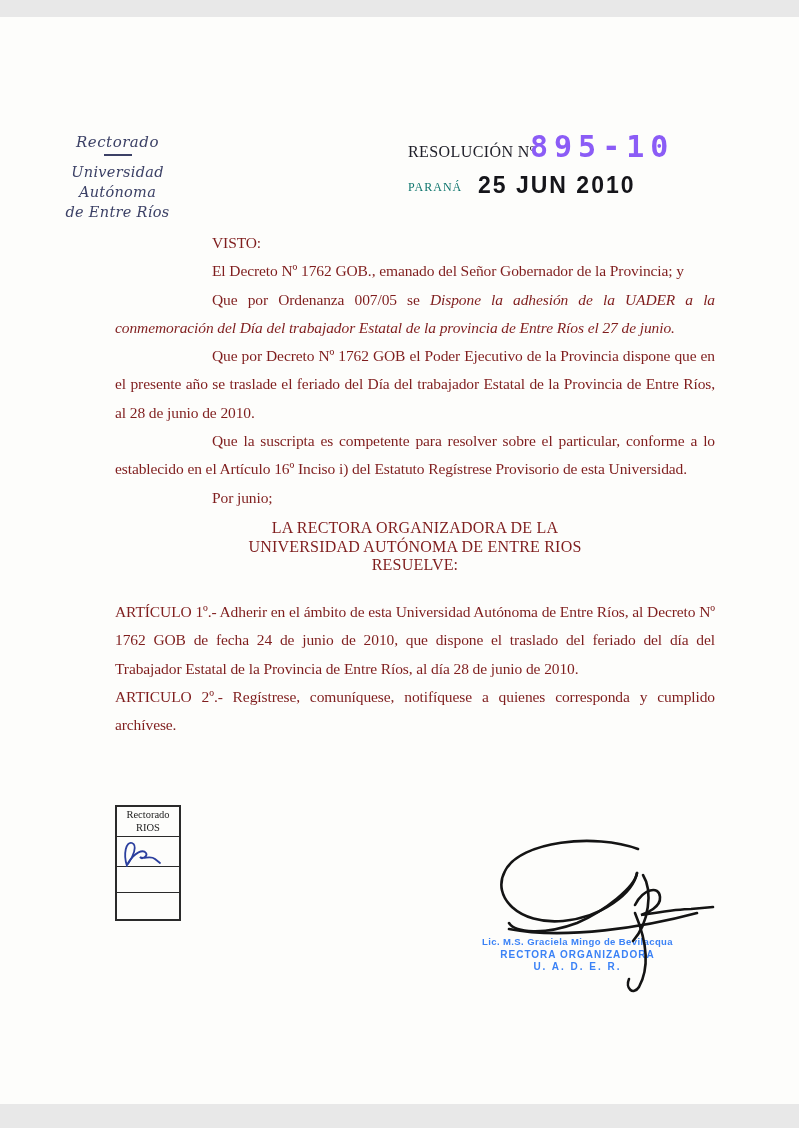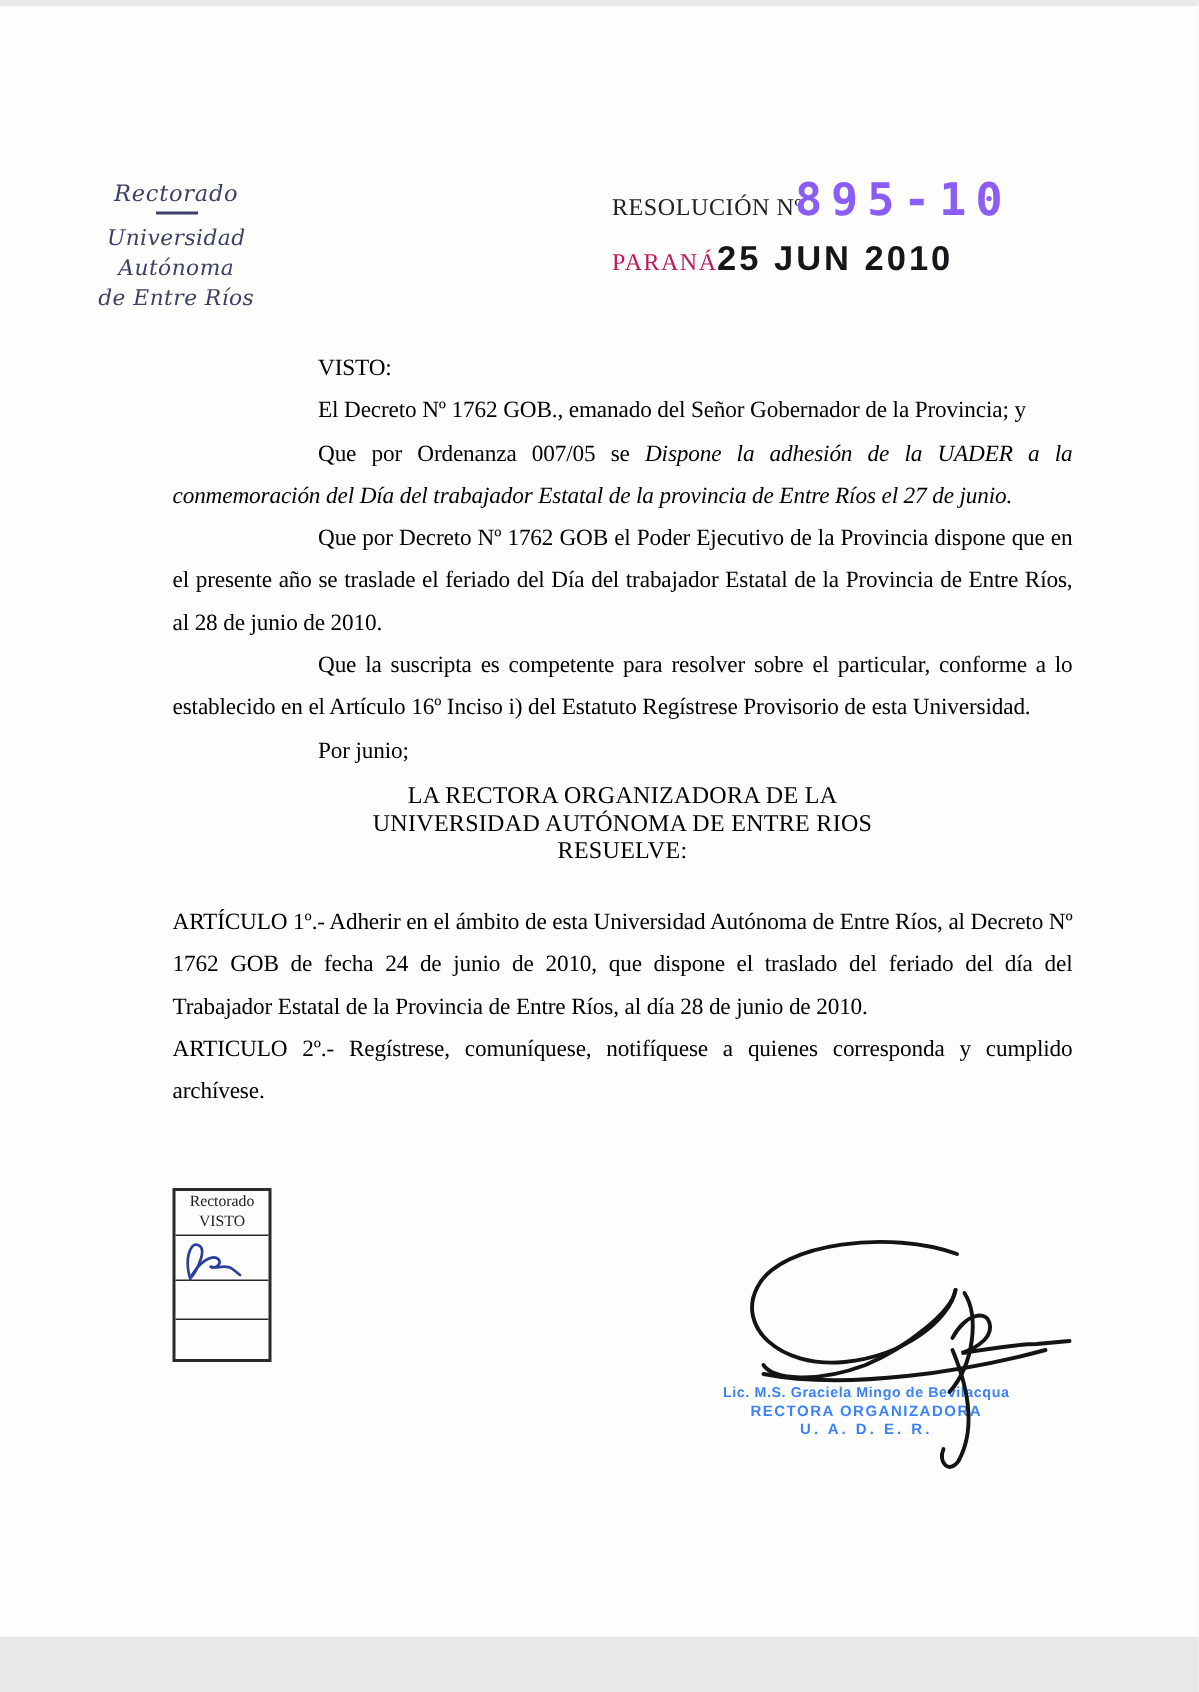--- a/index.html
+++ b/index.html
@@ -3,21 +3,21 @@
 <meta charset="utf-8">
 <style>
   html,body { margin:0; padding:0; }
   body {
     background:#e8e8e8;
     font-family:"Liberation Serif", serif;
   }
   .page {
     position:relative;
     width:799px; height:1087px;
-    margin:4px auto;
+    margin:17px auto;
     background:#fdfdfb;
     overflow:hidden;
     color:#1b1b1b;
   }
 
   
   .letterhead {
     position:absolute; left:35px; top:116px; width:165px;
     text-align:center;
     color:#3c4166;
@@ -37,36 +37,36 @@
     font-size:16px; letter-spacing:0.4px; color:#20202a;
   }
   .res-number {
     position:absolute; left:530px; top:112px;
     font-family:"DejaVu Sans Mono", monospace;
     font-weight:bold; font-size:30px; letter-spacing:6px;
     color:#8b5cf6;
   }
   .city-label {
     position:absolute; left:408px; top:163px;
-    font-size:16px; letter-spacing:1px; color:#be185d;
+    font-size:12px; letter-spacing:1px; color:#0f766e;
   }
   .date-stamp {
     position:absolute; left:478px; top:155px;
     font-family:"Liberation Sans", sans-serif;
     font-weight:bold; font-size:23px; letter-spacing:2px;
     color:#15151a;
   }
 
   
   .doc-body {
-    position:absolute; left:115px; top:228px; width:600px;
+    position:absolute; left:115px; top:212px; width:600px;
     font-size:15.5px; line-height:28.3px;
     letter-spacing:-0.1px;
     text-align:justify;
-    color:#000000;
+    color:#7f1d1d;
   }
   .doc-body p { margin:0; text-indent:97px; }
   .doc-body p.oneline { white-space:nowrap; }
   .doc-body .ital { font-style:italic; }
   .resolve-heading {
     margin-top:7px;
     text-align:center;
     font-size:16px; line-height:18.7px;
     letter-spacing:0.2px;
   }
@@ -142,21 +142,21 @@
 
     <div class="articles">
       <p>ARTÍCULO 1º.- Adherir en el ámbito de esta Universidad Autónoma de Entre Ríos, al Decreto Nº 1762 GOB de fecha 24 de junio de 2010, que dispone el traslado del feriado del día del Trabajador Estatal de la Provincia de Entre Ríos, al día 28 de junio de 2010.</p>
       <p>ARTICULO 2º.- Regístrese, comuníquese, notifíquese a quienes corresponda y cumplido archívese.</p>
     </div>
   </div>
 
   <div class="file-stamp">
     <div class="title">
       <div>Rectorado</div>
-      <div>VISTO</div>
+      <div>RIOS</div>
     </div>
     <div class="row r1"></div>
     <div class="row r2"></div>
     <div class="row r3"></div>
     <svg width="55" height="30" viewBox="0 0 55 30">
       <g fill="none" stroke="#2b3f9e" stroke-width="1.8" stroke-linecap="round">
         <path d="M 8 28 C 4 16, 7 3, 13 5 C 19 7, 14 19, 9 26"></path>
         <path d="M 9 25 C 16 14, 24 11, 27 15 C 29 18, 23 22, 21 19 C 24 22, 31 17, 36 21 L 41 25"></path>
       </g>
     </svg>

